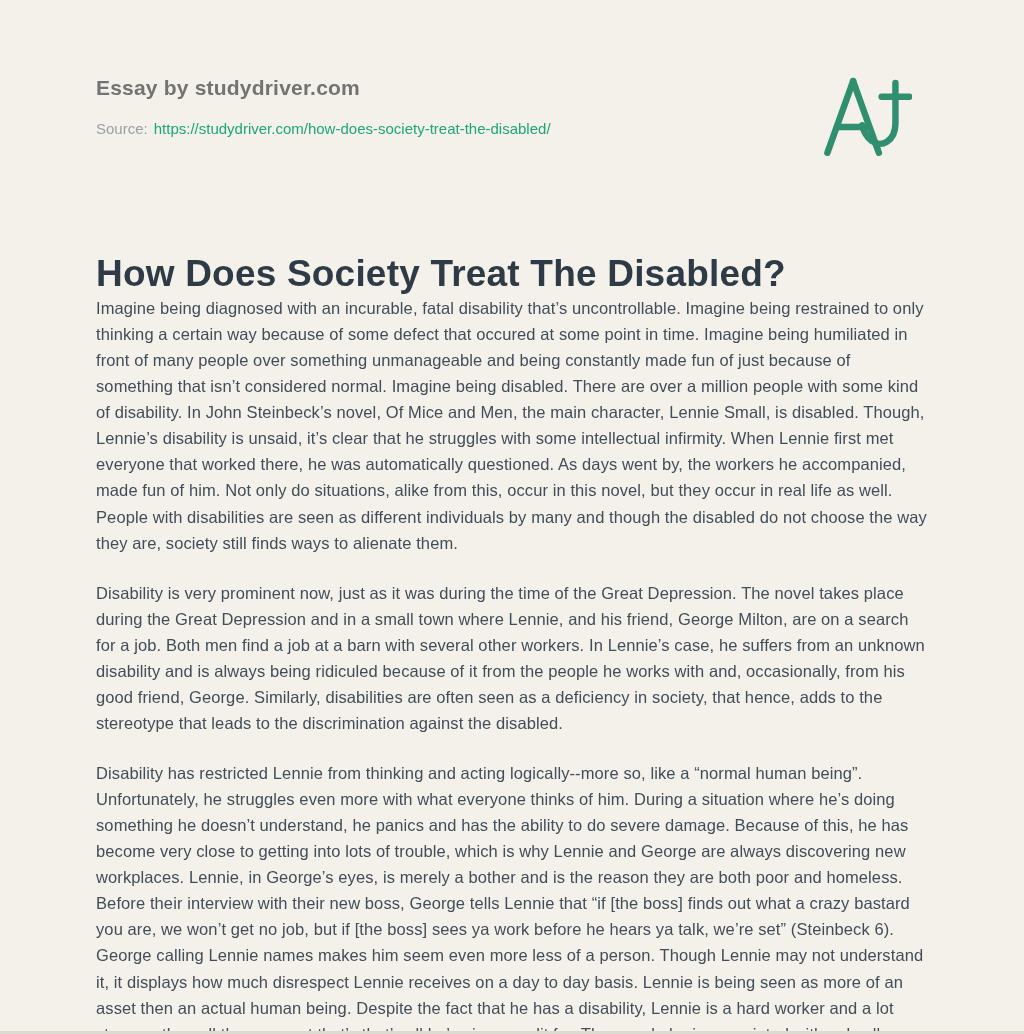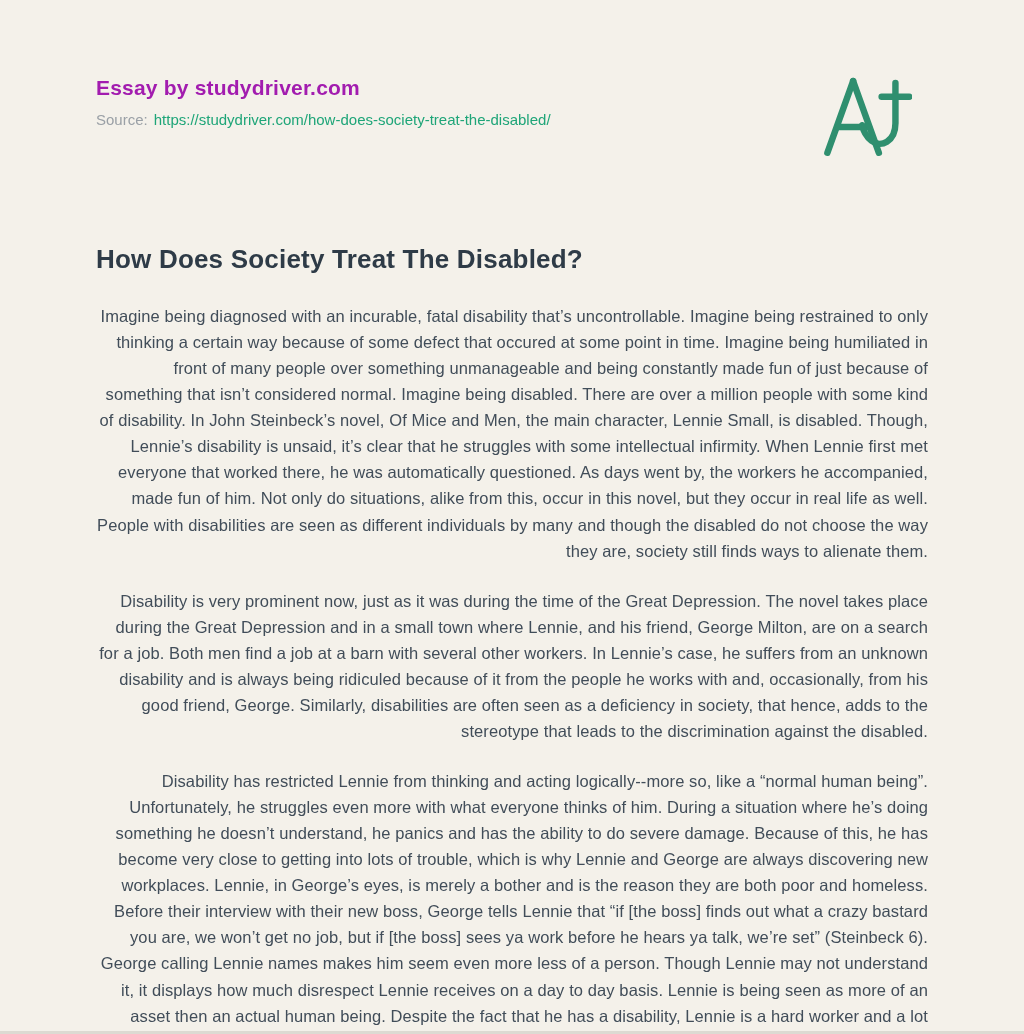--- a/index.html
+++ b/index.html
@@ -16,23 +16,23 @@
   }
   .page {
     position: relative;
     width: 1024px;
     height: 1034px;
     padding: 76px 96px 0 96px;
   }
   .byline {
     font-size: 21px;
     font-weight: 700;
-    color: #a21caf;
+    color: #737373;
     letter-spacing: 0.2px;
-    margin-bottom: 11px;
+    margin-bottom: 20px;
   }
   .source-line {
     font-size: 15px;
     color: #9aa0a6;
     margin-bottom: 16px;
   }
   .source-line .src-label {
     color: #9aa0a6;
     margin-right: 6px;
   }
@@ -43,33 +43,31 @@
   }
   .logo {
     position: absolute;
     top: 70px;
     right: 112px;
     width: 92px;
     height: 92px;
   }
   .article-title {
     margin-top: 116px;
-    margin-bottom: 28px;
-    font-size: 26px;
+    font-size: 37px;
     font-weight: 700;
     color: #2e3b47;
     letter-spacing: 0.2px;
   }
   .article-body p {
     font-size: 16.5px;
     line-height: 1.58;
     color: #414d59;
     margin-bottom: 24px;
     letter-spacing: 0.1px;
-    text-align: right;
   }
   .bottom-edge {
     position: absolute;
     left: 0;
     bottom: 0;
     width: 100%;
     height: 3px;
     background: #dddad2;
   }
 </style>

